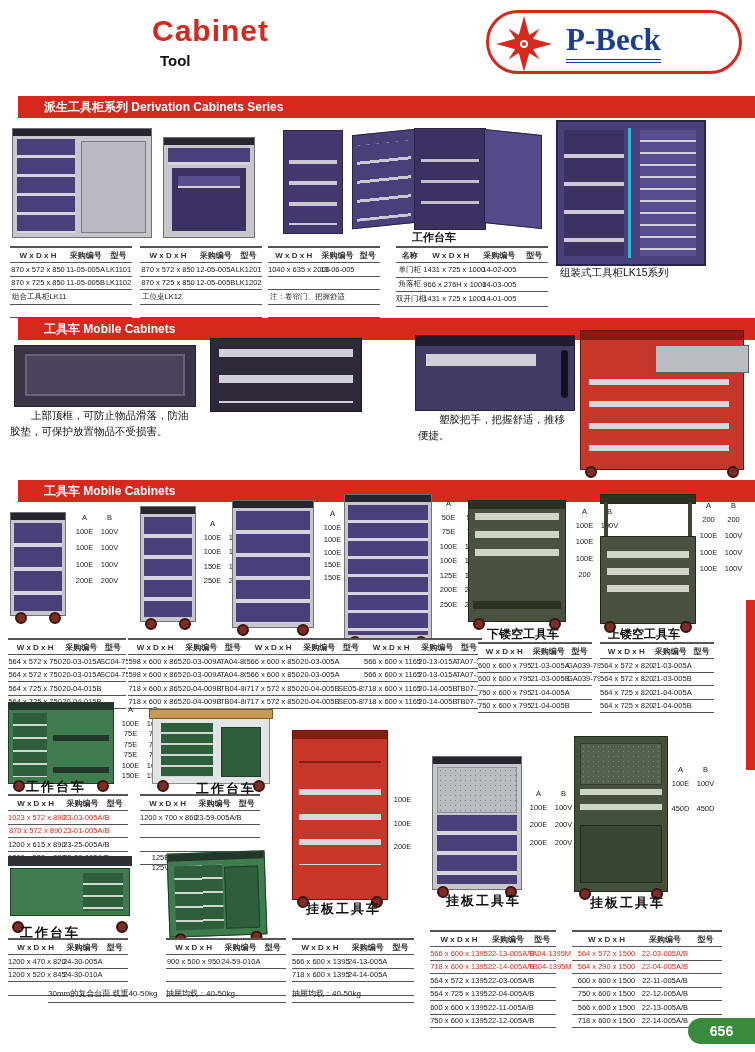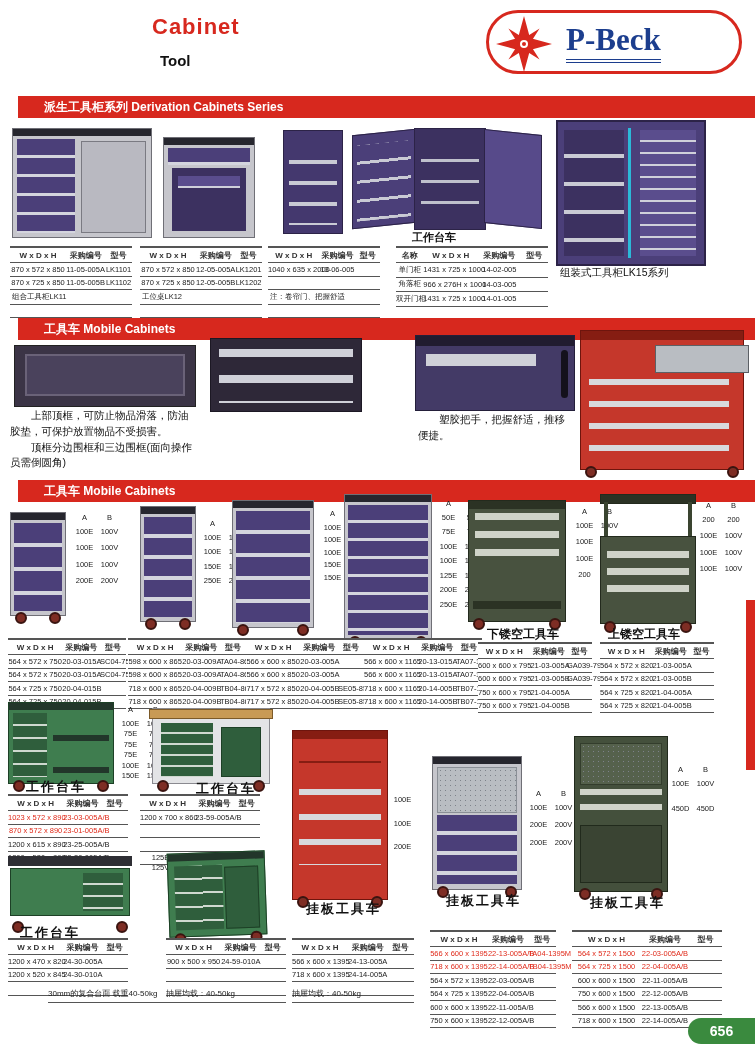--- a/index.html
+++ b/index.html
@@ -2,21 +2,21 @@
 <html><head>
 <meta charset="utf-8">
 <style>
   html,body{margin:0;padding:0;background:#fff;}
   #page{position:relative;width:755px;height:1052px;background:#fff;overflow:hidden;
         font-family:"Liberation Sans",sans-serif;color:#111;}
   
   .bar{position:absolute;left:18px;right:0;height:22px;background:#d7281e;color:#fff;
        font-size:12px;font-weight:bold;line-height:22px;padding-left:26px;box-sizing:border-box;}
   
-  .brand{position:absolute;left:152px;top:14px;color:#d7281e;font-size:22px;font-weight:bold;letter-spacing:1px;}
+  .brand{position:absolute;left:152px;top:14px;color:#d7281e;font-size:30px;font-weight:bold;letter-spacing:1px;}
   .brandsub{position:absolute;left:160px;top:52px;color:#111;font-size:15px;font-weight:bold;}
   .cntitle{position:absolute;left:340px;top:24px;color:#111;font-size:32px;font-weight:bold;letter-spacing:8px;}
   .logopill{position:absolute;left:486px;top:10px;width:256px;height:64px;border:3px solid #d7281e;
             border-radius:34px;box-sizing:border-box;background:#fff;}
   .pbeck{position:absolute;left:566px;top:22px;font-family:"Liberation Serif",serif;font-weight:bold;
          font-size:31px;color:#1c3e8e;border-bottom:4px double #1c3e8e;padding-bottom:1px;}
   .compass{position:absolute;left:496px;top:16px;}
   
   .tbl{position:absolute;border-collapse:collapse;table-layout:fixed;font-size:7.5px;color:#222;background:#fff;}
   .tbl th{font-weight:bold;border-top:2px solid #555;border-bottom:1.5px solid #555;padding:1.5px 0;font-size:8px;color:#333;text-align:center;white-space:nowrap;}
@@ -231,21 +231,20 @@
   <div class="ill" style="left:580px;top:330px;width:162px;height:138px;background:#c5372b;border:1px solid #6e150d;">
     <div style="position:absolute;left:0;top:0;right:0;height:9px;background:#861d12;"></div>
     <div style="position:absolute;right:-6px;top:14px;width:92px;height:26px;background:#b9bdc2;border:1px solid #5c6065;"></div>
     <div style="position:absolute;left:8px;top:48px;right:14px;bottom:16px;background:repeating-linear-gradient(180deg,#d8d8dc 0 6px,#c5372b 6px 22px);"></div>
     <div class="wh l"></div>
     <div class="wh r"></div>
   </div>
 
   <div class="ftext" style="left:10px;top:408px;width:188px;">
     <p>上部顶框，可防止物品滑落，防油胶垫，可保护放置物品不受损害。</p>
-    <p>顶框分边围框和三边围框(面向操作员需倒圆角)</p>
   </div>
   <div class="ftext" style="left:418px;top:412px;width:152px;">
     <p>塑胶把手，把握舒适，推移便捷。</p>
   </div>
 
   <div class="bar" style="top:480px;">工具车 Mobile Cabinets</div>
 
   <div class="cab ill" style="left:10px;top:512px;width:56px;height:104px;">
     <div class="ctop"></div>
     <div class="cbody" style="background:repeating-linear-gradient(180deg,#4b3f79 0 20px,#d4d5de 20px 24px);"></div>
@@ -791,21 +790,21 @@
           <th>W x D x H</th>
           <th>采购编号</th>
           <th>型号</th>
         </tr>
         <tr class="red">
           <td>564 x 572 x 1500</td>
           <td>22-03-005A/B</td>
           <td>&nbsp;</td>
         </tr>
         <tr class="red">
-          <td>564 x 725 x 1500</td>
+          <td>564 x 290 x 1500</td>
           <td>22-04-005A/B</td>
           <td>&nbsp;</td>
         </tr>
         <tr>
           <td>600 x 600 x 1500</td>
           <td>22-11-005A/B</td>
           <td>&nbsp;</td>
         </tr>
         <tr>
           <td>750 x 600 x 1500</td>

